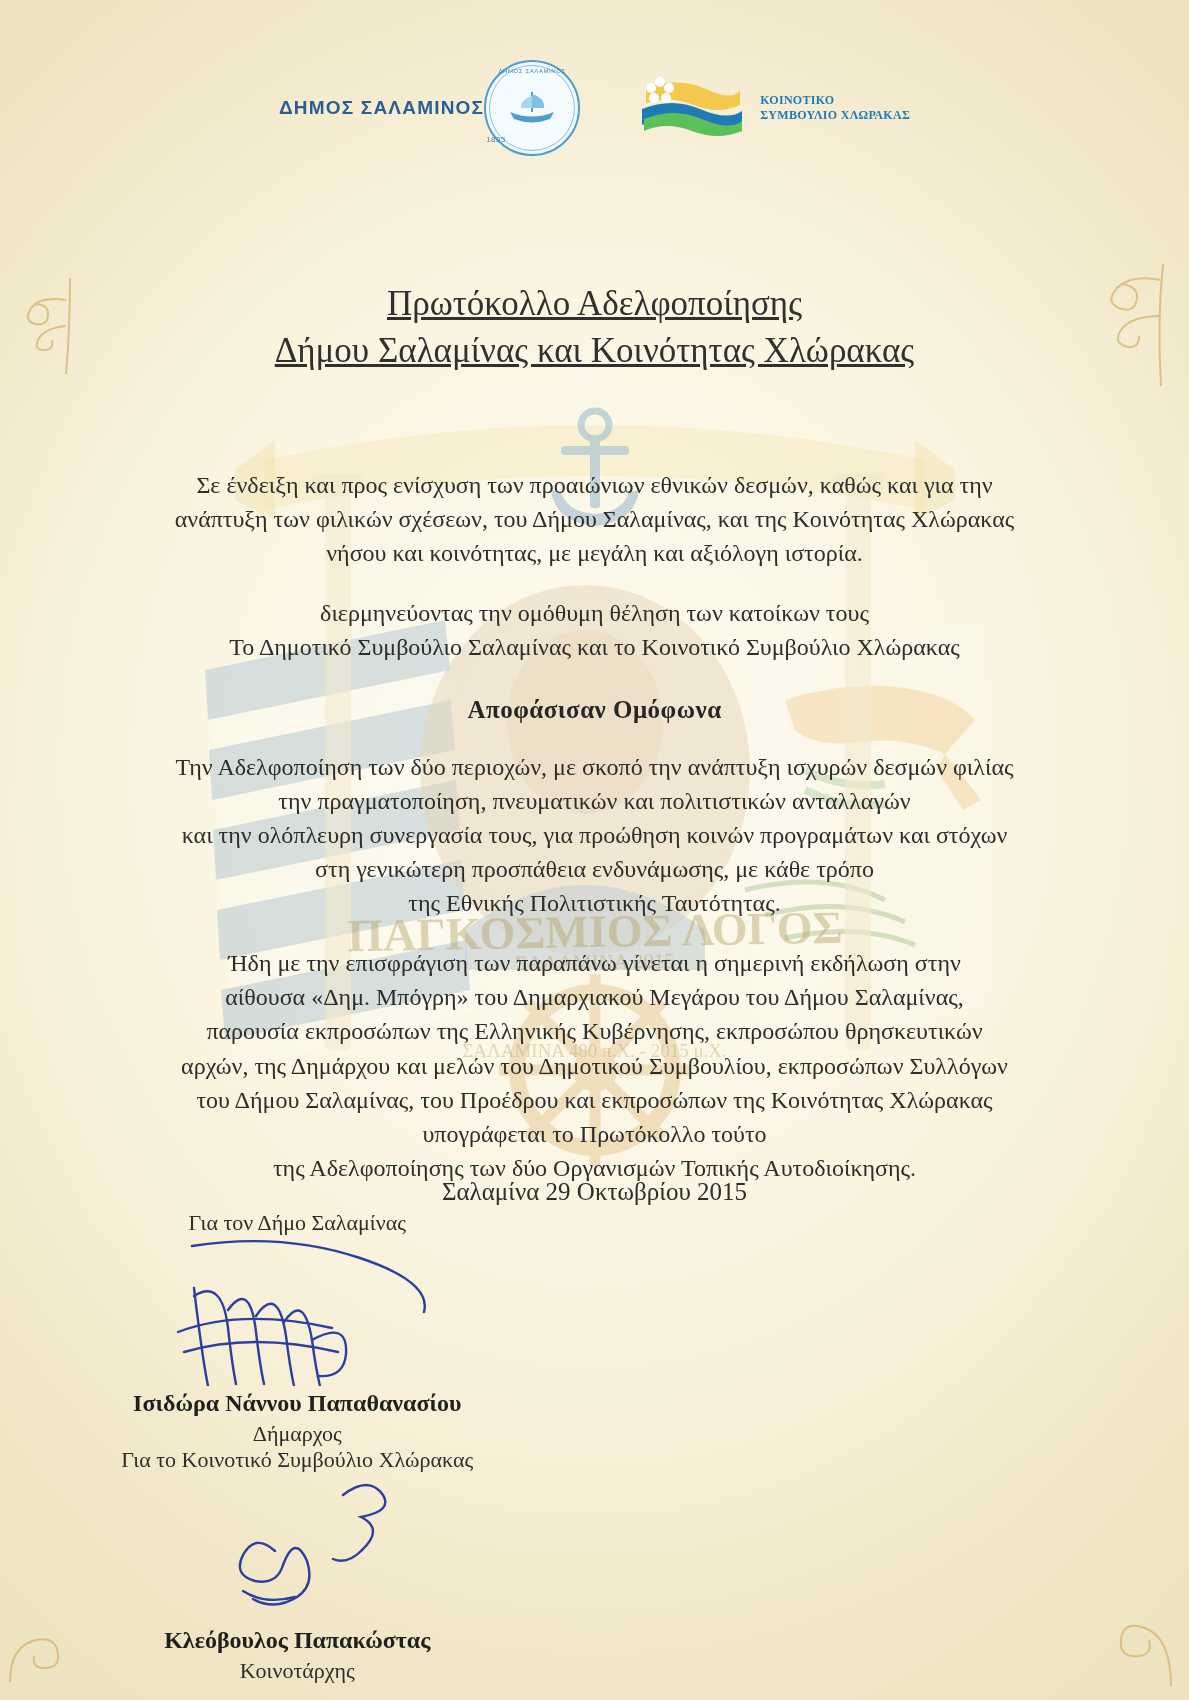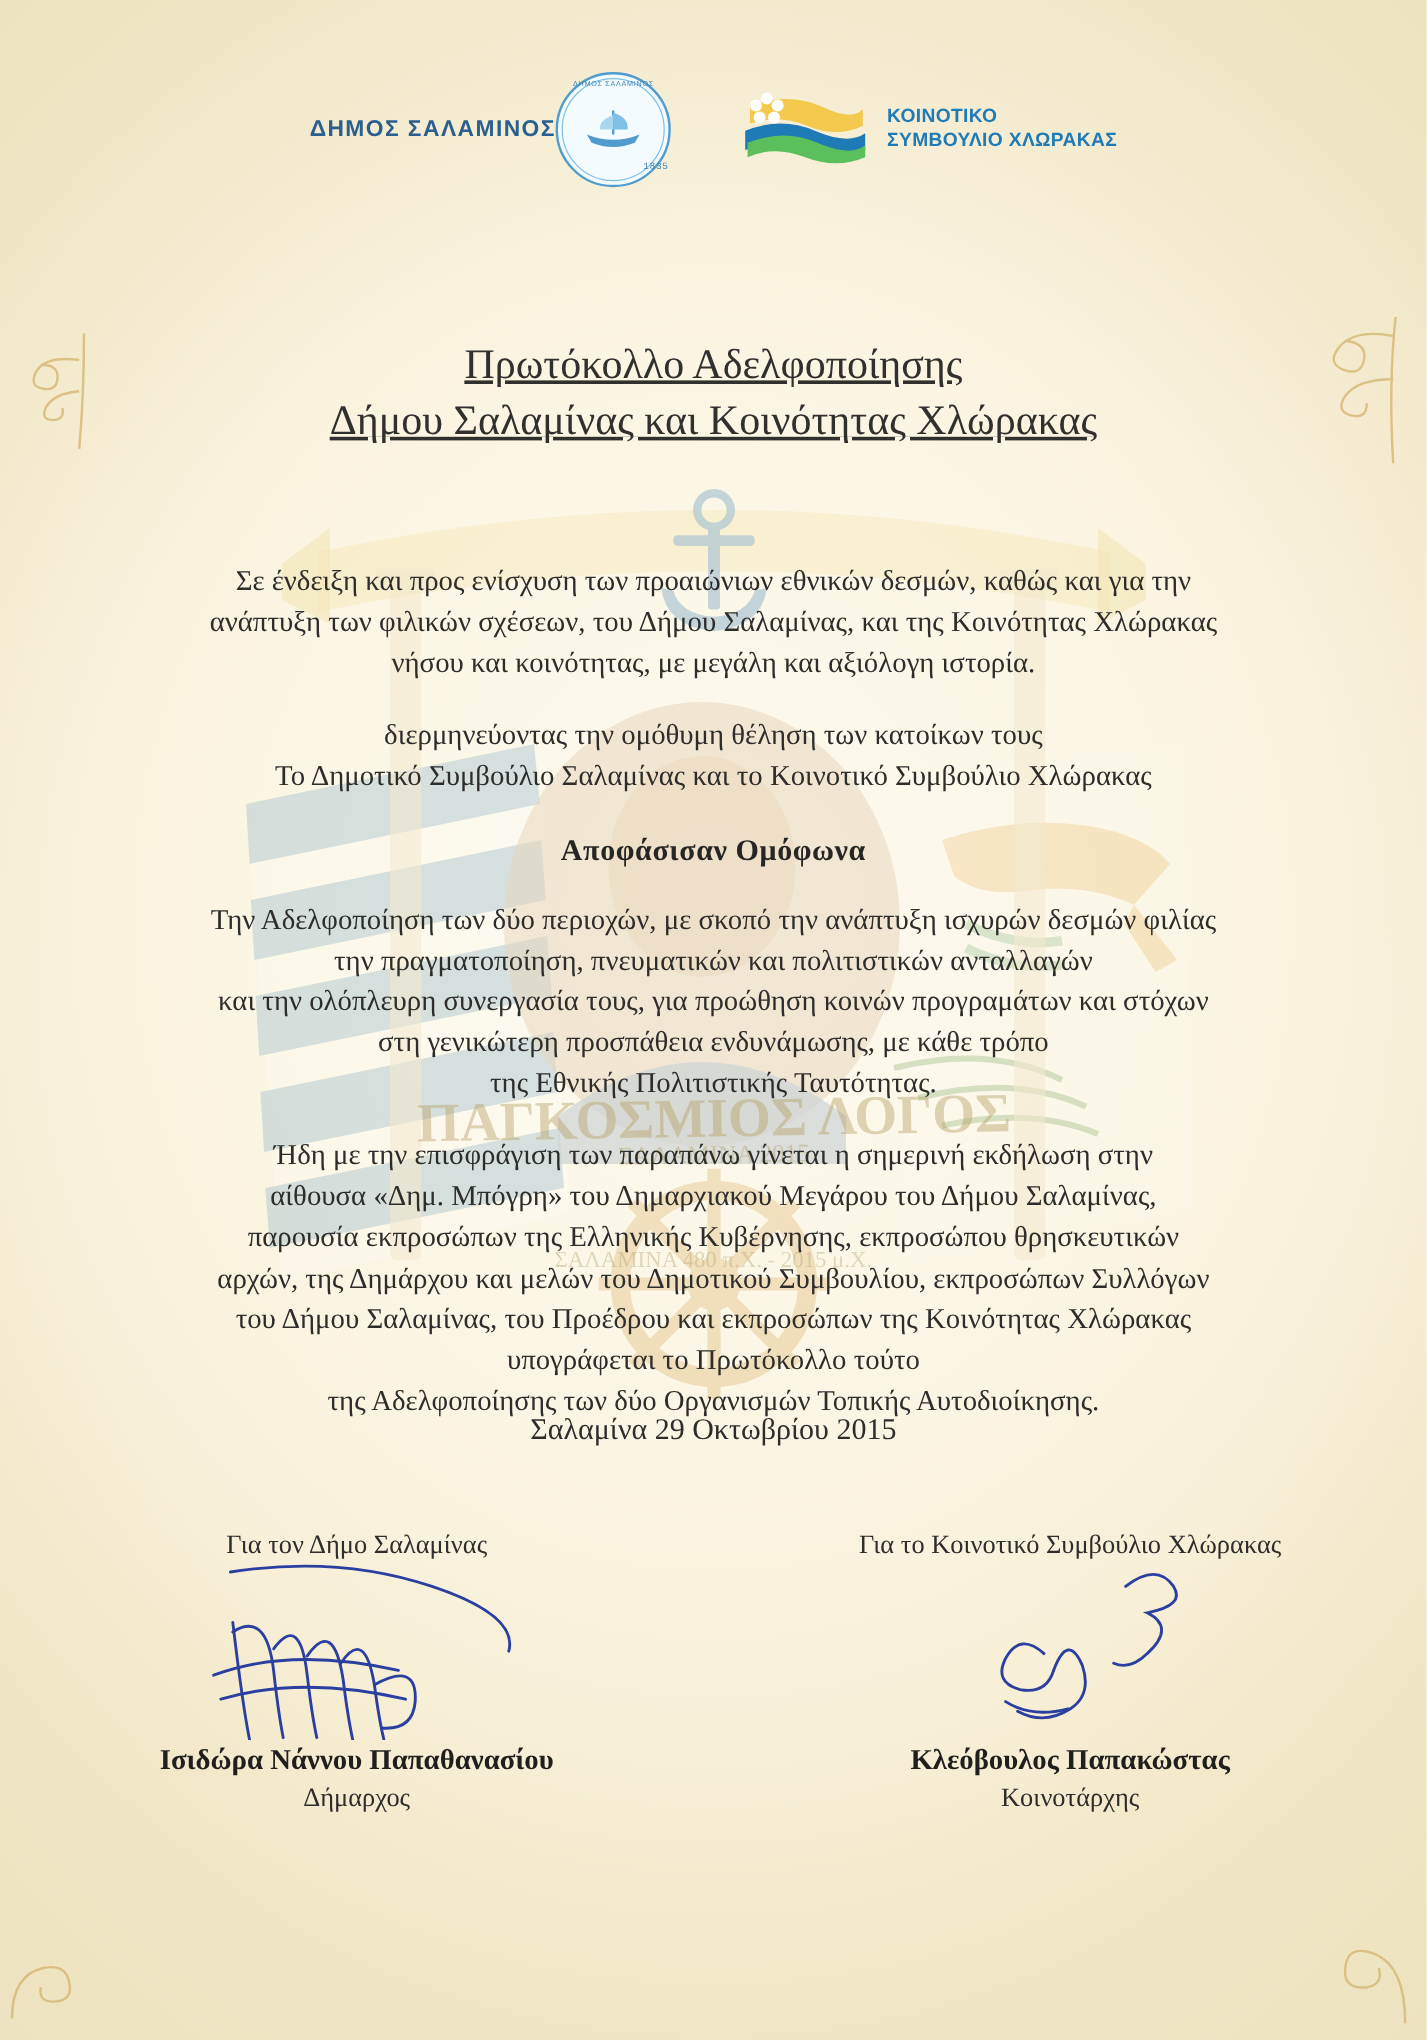--- a/index.html
+++ b/index.html
@@ -84,41 +84,41 @@
     font-size: 6px;
     letter-spacing: 0.6px;
     color: #3f86b8;
     font-family: "Liberation Sans", sans-serif;
   }
   .seal .seal-year {
     position: absolute;
     bottom: 10px;
     left: 0;
     width: 100%;
-    text-align: right;
+    text-align: left;
     font-size: 8px;
     color: #3f86b8;
-    font-family: Liberation Mono, monospace;
+    font-family: Liberation Sans, sans-serif;
     letter-spacing: 0.5px;
     margin-top: 48px;
   }
   .seal svg { display: block; }
 
   .council-block {
     display: flex;
     align-items: center;
     gap: 14px;
   }
   .council-logo { width: 110px; height: 66px; flex: none; }
   .council-text {
-    font-family: Liberation Sans, sans-serif;
+    font-family: Liberation Serif, serif;
     color: #1f7bb6;
     font-weight: 700;
     line-height: 1.25;
-    font-size: 16px;
+    font-size: 12px;
     letter-spacing: 0.3px;
   }
 
   
   .ornament {
     position: absolute;
     color: #d8b978;
     opacity: 0.85;
     z-index: 2;
   }
@@ -228,25 +228,26 @@
     left: 0;
     width: 100%;
     text-align: center;
     font-size: 25px;
     color: #2d2d2b;
   }
 
   
   .sig-row {
     position: absolute;
-    top: 1274px;
+    top: 1210px;
     left: 0;
     width: 100%;
     display: flex;
     z-index: 6;
+    flex-direction: column;
   }
   .sig-col {
     width: 50%;
     text-align: center;
     position: relative;
   }
   .sig-role-top { font-size: 22px; color: #2d2d2b; }
   .sig-ink { height: 150px; position: relative; }
   .sig-ink svg {
     position: absolute;

